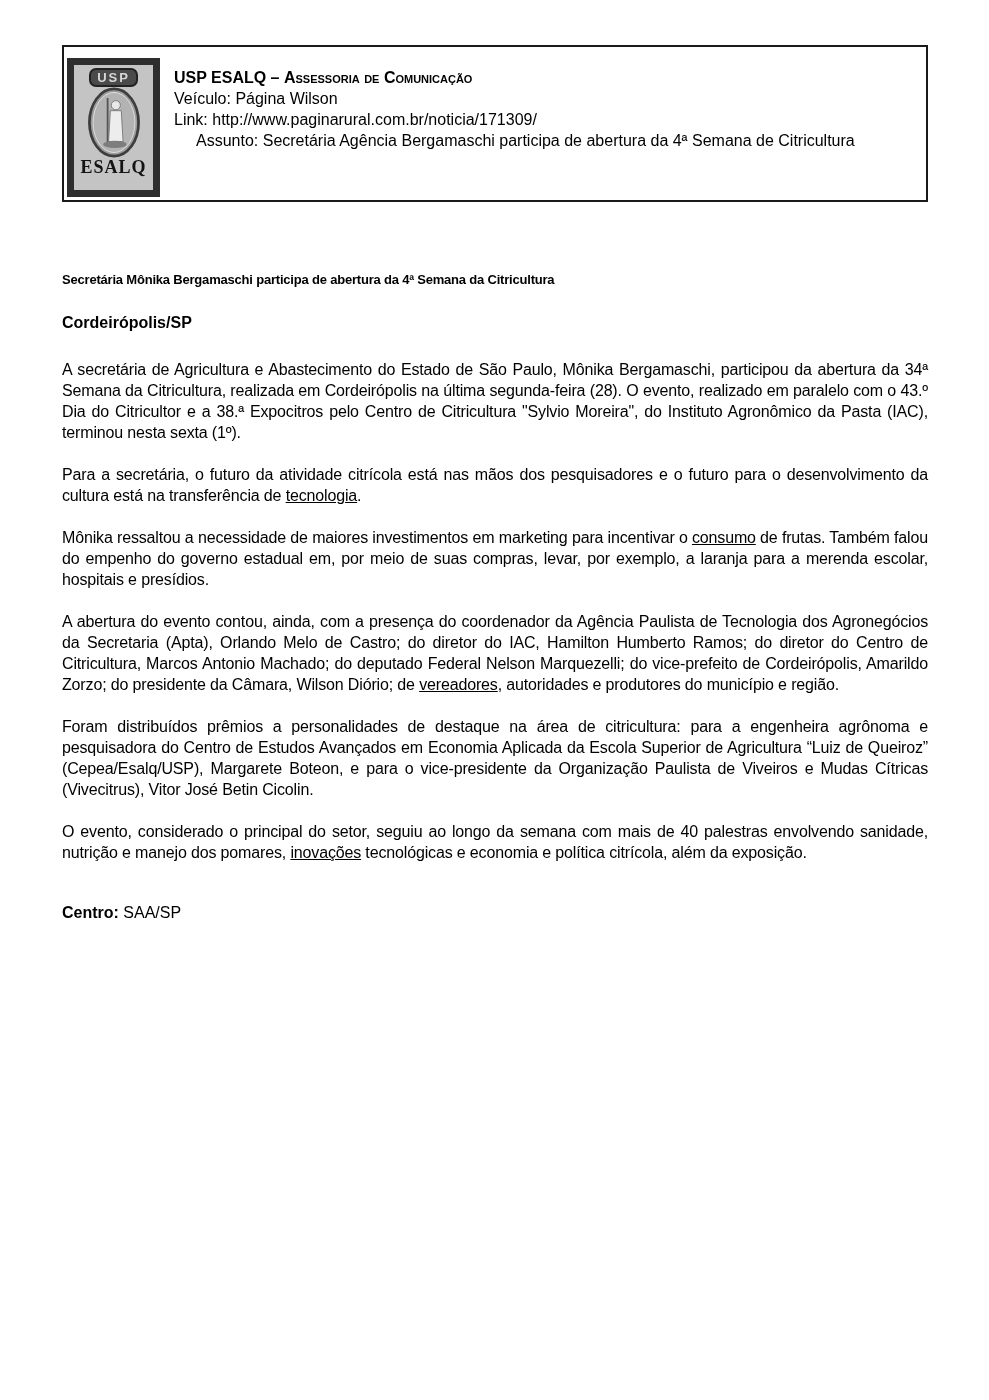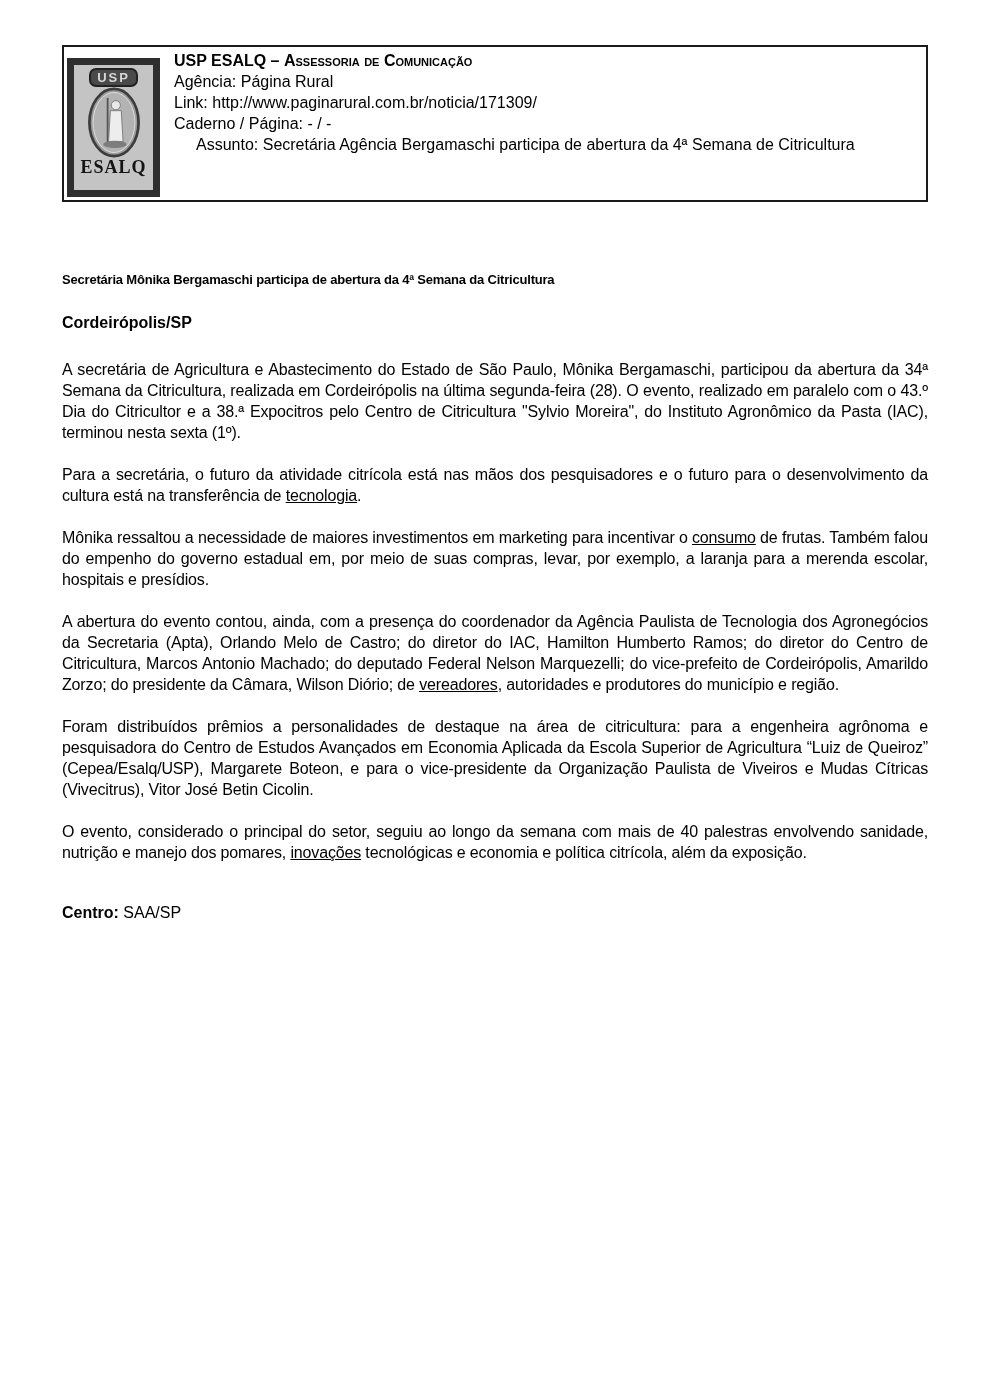--- a/index.html
+++ b/index.html
@@ -47,21 +47,21 @@
   .esalq-word {
     font-family: "Liberation Serif", "DejaVu Serif", serif;
     font-weight: bold;
     font-size: 18px;
     letter-spacing: 1px;
     color: #141414;
     line-height: 18px;
   }
   .header-text {
     margin-left: 110px;
-    padding-top: 3px;
+    padding-top: 20px;
     font-size: 16px;
     line-height: 21px;
   }
   .header-text p { margin: 0; }
   .org-line { font-weight: bold; }
   .org-smallcaps { font-variant: small-caps; }
   .assunto { margin-left: -22px; text-indent: 22px; }
 
   
   .title {
@@ -103,23 +103,22 @@
         <ellipse cx="31" cy="39" rx="23" ry="33" fill="#b3b3b3" stroke="#e2e2e2" stroke-width="1"></ellipse>
         <line x1="24" y1="12" x2="24" y2="62" stroke="#555555" stroke-width="2"></line>
         <circle cx="33" cy="20" r="5" fill="#e8e8e8" stroke="#777777" stroke-width="1"></circle>
         <path d="M27,26 L39,26 L41,60 L25,60 Z" fill="#ededed" stroke="#777777" stroke-width="1"></path>
         <ellipse cx="32" cy="63" rx="13" ry="4" fill="#7d7d7d"></ellipse>
       </svg>
       <div class="esalq-word">ESALQ</div>
     </div>
     <div class="header-text">
       <p class="org-line"><span>USP ESALQ –</span> <span class="org-smallcaps">Assessoria de Comunicação</span></p>
-      <p>Agência: Página Rural</p>
+      <p>Veículo: Página Wilson</p>
       <p>Link: http://www.paginarural.com.br/noticia/171309/</p>
-      <p>Caderno / Página: - / -</p>
       <p class="assunto">Assunto: Secretária Agência Bergamaschi participa de abertura da 4ª Semana de Citricultura</p>
     </div>
   </div>
 
   <h1 class="title">Secretária Mônika Bergamaschi participa de abertura da 4ª Semana da Citricultura</h1>
 
   <p class="dateline">Cordeirópolis/SP</p>
 
   <div class="article-body" id="paragraphs">
       <p><span>A secretária de Agricultura e Abastecimento do Estado de São Paulo, Mônika Bergamaschi, participou da abertura da 34ª Semana da Citricultura, realizada em Cordeirópolis na última segunda-feira (28). O evento, realizado em paralelo com o 43.º Dia do Citricultor e a 38.ª Expocitros pelo Centro de Citricultura "Sylvio Moreira", do Instituto Agronômico da Pasta (IAC), terminou nesta sexta (1º).</span></p>

